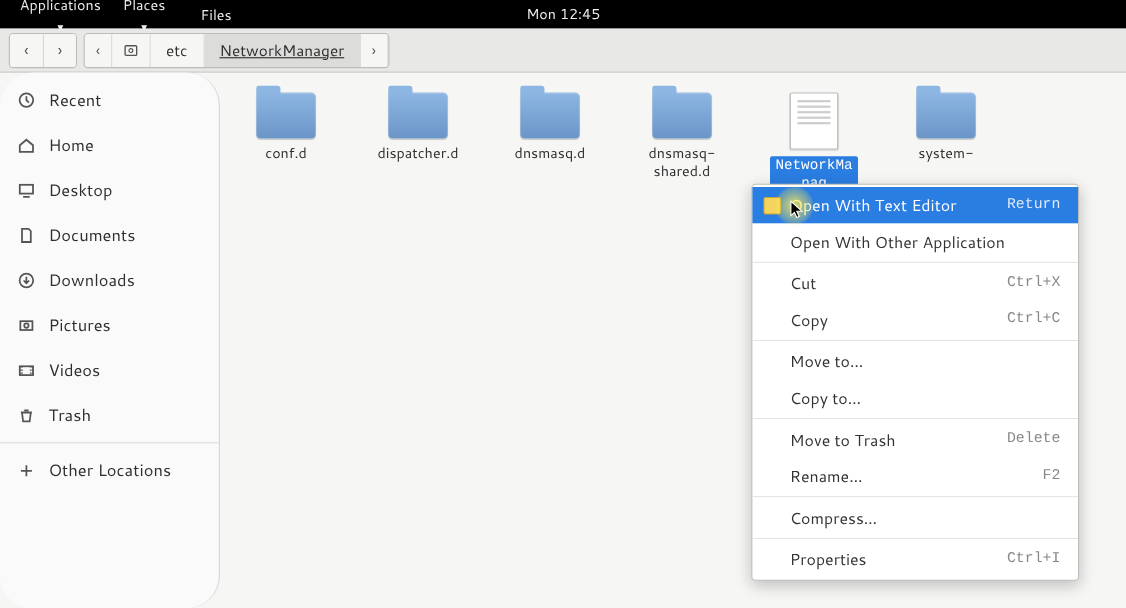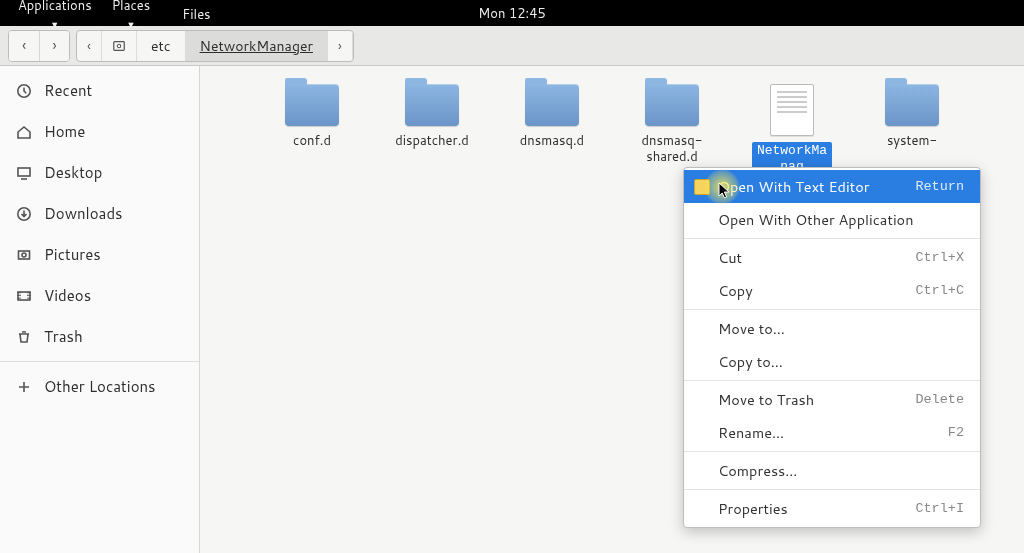--- a/index.html
+++ b/index.html
@@ -20,28 +20,28 @@
   .navbtns button + button { border-left: 1px solid #d7d7d6; }
   .pathbar { display: flex; align-items: center; border: 1px solid #bcbcbb; border-radius: 4px; background: #f6f6f5; height: 32px; overflow: hidden; }
   .pathbar .seg { padding: 0 14px; height: 100%; display: flex; align-items: center; font-size: 14px; color: #2e2e2e; border-right: 1px solid #dcdcdb; cursor: pointer; }
   .pathbar .seg.icon-only { padding: 0 10px; font-size: 14px; color: #555; }
   .pathbar .seg.active { background: #dcdcdb; text-decoration: underline; }
   .pathbar .seg svg { width: 14px; height: 14px; }
 
   .main { display: flex; height: calc(553px - 26px - 40px); }
 
   
-  .sidebar { width: 200px; background: #fafafa; border-right: 1px solid #d6d6d5; display: flex; flex-direction: column; padding-top: 4px; }
+  .sidebar { width: 200px; background: #fafafa; border-right: 1px solid #d6d6d5; display: flex; flex-direction: column; padding-top: 4px; border-radius: 30px; }
   .sidebar .item { display: flex; align-items: center; gap: 12px; padding: 10px 16px; font-size: 15px; color: #2e2e2e; cursor: pointer; }
   .sidebar .item svg { width: 16px; height: 16px; fill: none; stroke: #555; stroke-width: 1.6; }
   .sidebar .sep { height: 1px; background: #ddd; margin: 4px 0; }
 
   
   .files { flex: 1; position: relative; padding: 18px 20px; }
-  .file-grid { display: flex; gap: 40px; flex-wrap: wrap; align-content: flex-start; justify-content: center; }
+  .file-grid { display: flex; gap: 40px; flex-wrap: wrap; align-content: flex-start; }
   .file { width: 80px; display: flex; flex-direction: column; align-items: center; cursor: pointer; }
   .file .folder-icon { width: 54px; height: 42px; background: linear-gradient(#8db6e2, #6a95c7); border-radius: 2px 4px 4px 4px; position: relative; margin-bottom: 6px; box-shadow: inset 0 1px 0 rgba(255,255,255,.35), 0 1px 1px rgba(0,0,0,.18); }
   .file .folder-icon::before { content: ""; position: absolute; top: -6px; left: 0; width: 22px; height: 8px; background: #8db6e2; border-radius: 2px 3px 0 0; }
   .file .doc-icon { width: 44px; height: 52px; background: #fff; border: 1px solid #bbb; border-radius: 2px; margin-bottom: 6px; position: relative; box-shadow: 0 1px 1px rgba(0,0,0,.1); }
   .file .doc-icon::before { content: ""; position: absolute; top: 6px; left: 6px; right: 6px; height: 2px; background: #ccc; box-shadow: 0 5px 0 #ccc, 0 10px 0 #ccc, 0 15px 0 #ccc, 0 20px 0 #ccc; }
   .file .label { font-size: 13px; text-align: center; color: #2e2e2e; line-height: 1.2; padding: 1px 2px; border-radius: 2px; word-break: break-word; max-width: 86px; }
   .file.selected .label { background: #2a7de1; color: #ffffff; font-family: Liberation Mono, monospace; }
 
   
   .context-menu { position: absolute; left: 683px; top: 167px; width: 298px; background: #fff; border: 1px solid #bdbdbc; border-radius: 4px; box-shadow: 0 4px 14px rgba(0,0,0,.22); padding: 2px 0; font-size: 14.5px; }
@@ -115,20 +115,26 @@
     </div>
     <div class="item">
       <svg viewBox="0 0 16 16">
           <rect x="2" y="3" width="12" height="8"></rect>
           <path d="M5 14h6"></path>
         </svg>
       <span>Desktop</span>
     </div>
     <div class="item">
       <svg viewBox="0 0 16 16">
+          <path d="M4 2h6l2 2v10H4z"></path>
+        </svg>
+      <span>Documents</span>
+    </div>
+    <div class="item">
+      <svg viewBox="0 0 16 16">
           <circle cx="8" cy="8" r="6.2"></circle>
           <path d="M8 4.5v5M5.5 8L8 10.5 10.5 8"></path>
         </svg>
       <span>Downloads</span>
     </div>
     <div class="item">
       <svg viewBox="0 0 16 16">
           <rect x="2.5" y="4" width="11" height="8"></rect>
           <circle cx="8" cy="8" r="2"></circle>
         </svg>

